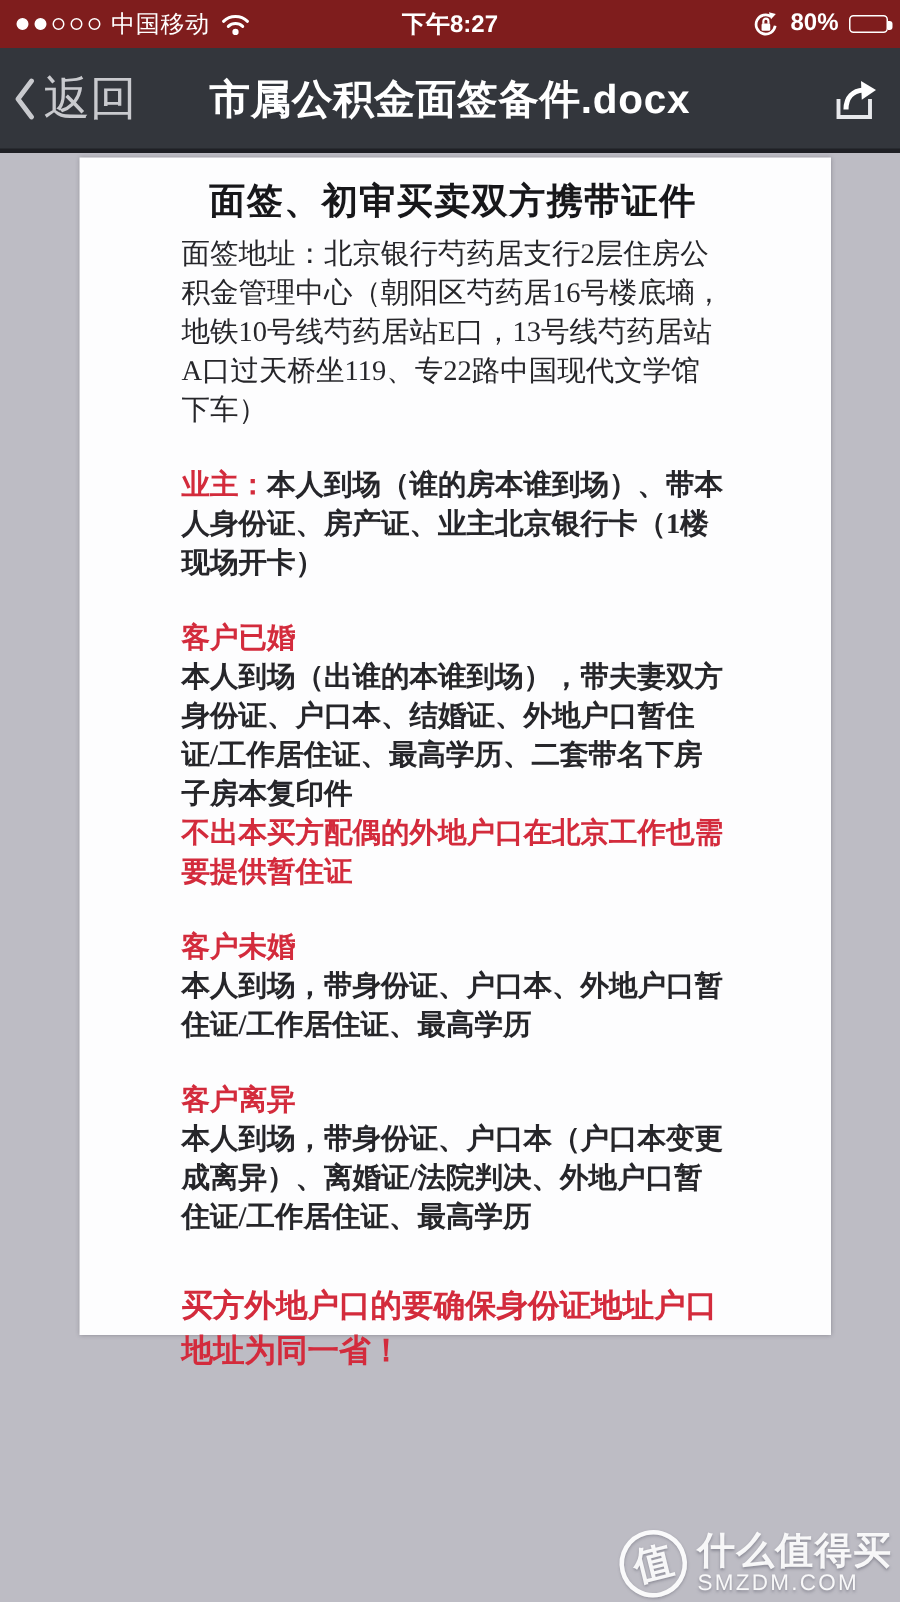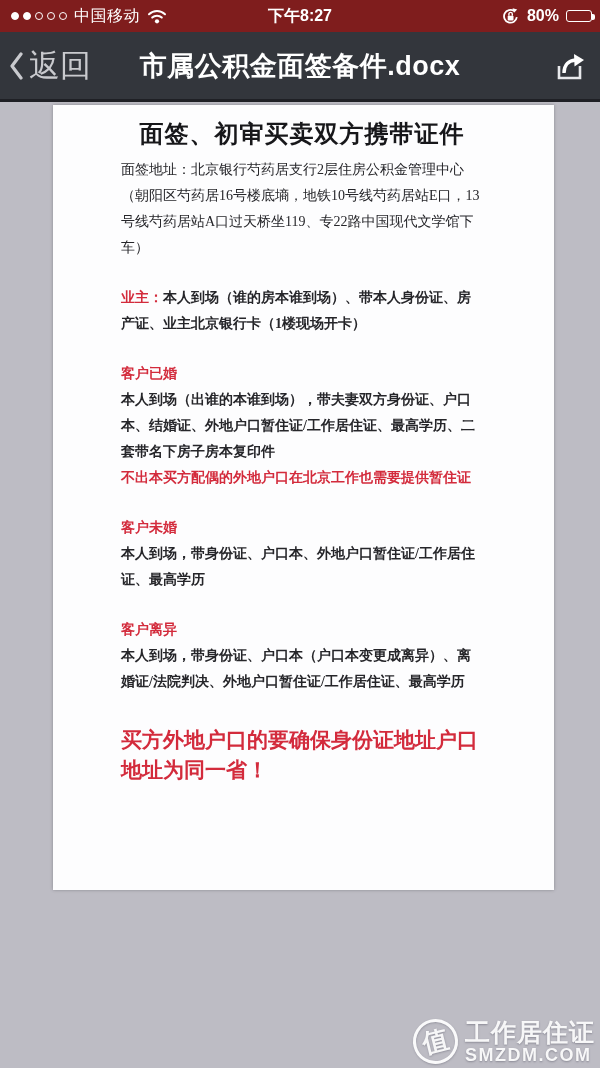--- a/index.html
+++ b/index.html
@@ -46,42 +46,42 @@
   
   .doc-area { position:absolute; top:103px; left:0; right:0; bottom:0;
     background:#bdbcc4; }
   .page { position:absolute; top:2px; left:53px; width:501px; height:785px;
     background:#fdfdfe; box-shadow:0 0 3px rgba(40,40,50,0.35); }
   .content { padding:13px 71px 0 68px; color:#26262a;
     font-family:"Liberation Serif","DejaVu Serif",serif; }
 
   .doc-title { font-size:24px; font-weight:700; text-align:center;
     margin:0 0 7px; color:#17171a; letter-spacing:1px; }
-  .para { font-size:14px; line-height:26px; margin:0 0 24px; }
+  .para { font-size:19px; line-height:26px; margin:0 0 24px; }
   .tight { margin-bottom:0; }
   .b { font-weight:700; }
   .red { color:#d32b3c; }
   .sec-header { display:block; color:#d32b3c; font-weight:700; }
   .note-red { display:block; color:#d32b3c; font-weight:700; }
   .warning { font-size:21px; line-height:30px; font-weight:700;
     color:#d32b3c; margin:30px 0 28px; }
 
   
   .watermark { position:absolute; right:5px; bottom:3px; z-index:5;
     display:flex; align-items:center; gap:7px;
     color:rgba(255,255,255,0.92);
     text-shadow:0 1px 2px rgba(105,105,118,0.6); }
   .wm-logo { width:45px; height:45px; border:3px solid rgba(255,255,255,0.92);
     border-radius:50%; display:flex; align-items:center; justify-content:center;
     font-size:26px; font-weight:700; transform:rotate(-14deg);
     font-family:"Liberation Serif","DejaVu Serif",serif;
     box-shadow:0 1px 2px rgba(105,105,118,0.45), inset 0 1px 2px rgba(105,105,118,0.45); }
   .wm-text { display:flex; flex-direction:column; line-height:1.08; }
   .wm-brand { font-size:25px; font-weight:700; letter-spacing:1px; }
-  .wm-domain { font-size:18px; font-weight:700; letter-spacing:1.5px; }
+  .wm-domain { font-size:15px; font-weight:400; letter-spacing:1.5px; }
 </style>
 </head>
 <body>
 
 <div class="status-bar">
   <span class="sig">
       <span style="display:flex;gap:4px;">
         <span class="dot filled"></span>
         <span class="dot filled"></span>
         <span class="dot"></span>
@@ -152,16 +152,16 @@
 
       <p class="warning">买方外地户口的要确保身份证地址户口地址为同一省！</p>
 
     </div>
   </div>
 </div>
 
 <div class="watermark">
   <span class="wm-logo">值</span>
   <span class="wm-text">
-    <span class="wm-brand">工作居住证</span>
+    <span class="wm-brand">什么值得买</span>
     <span class="wm-domain">SMZDM.COM</span>
   </span>
 </div>
 
 </body></html>

